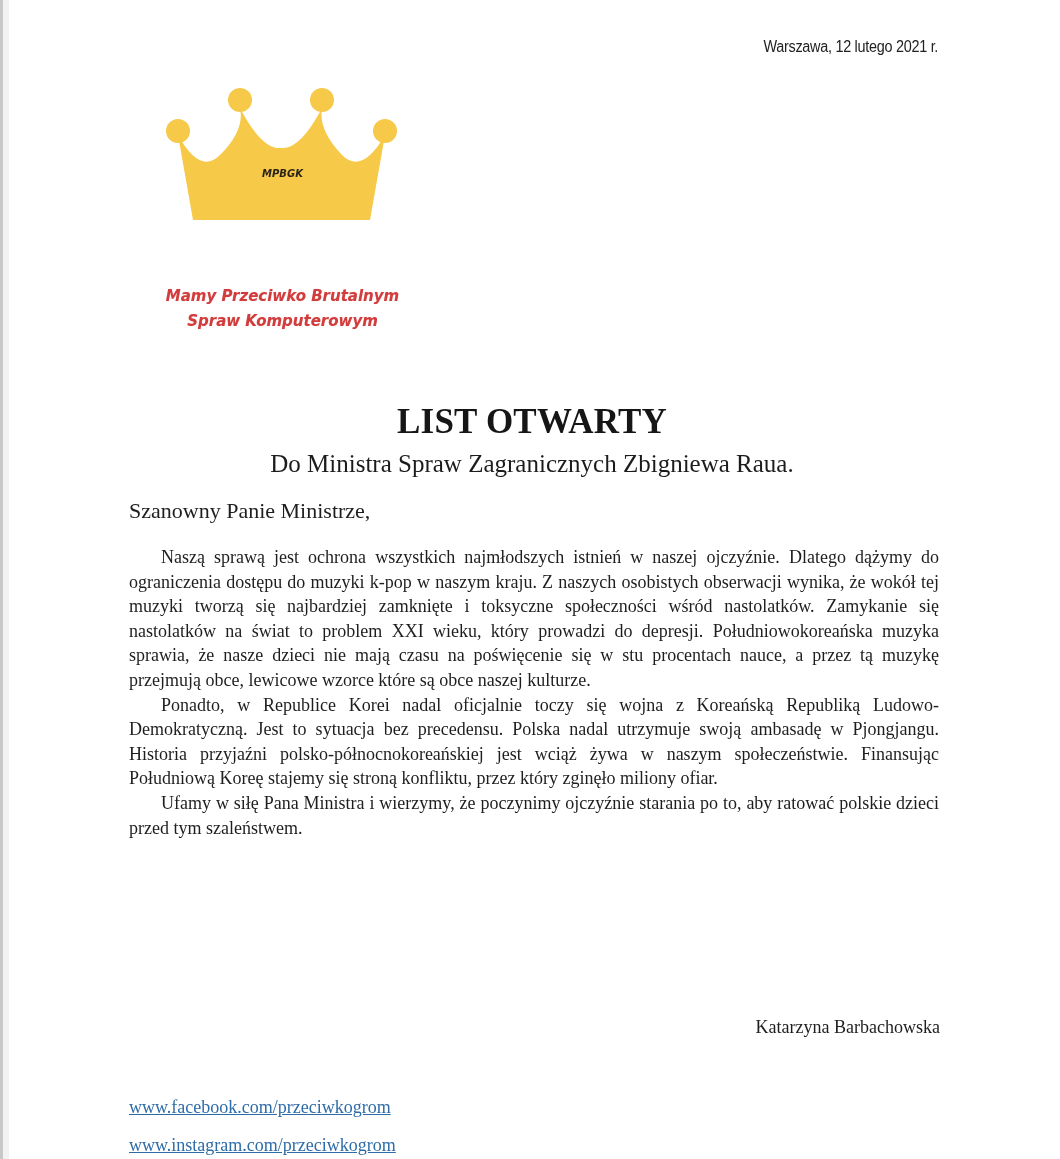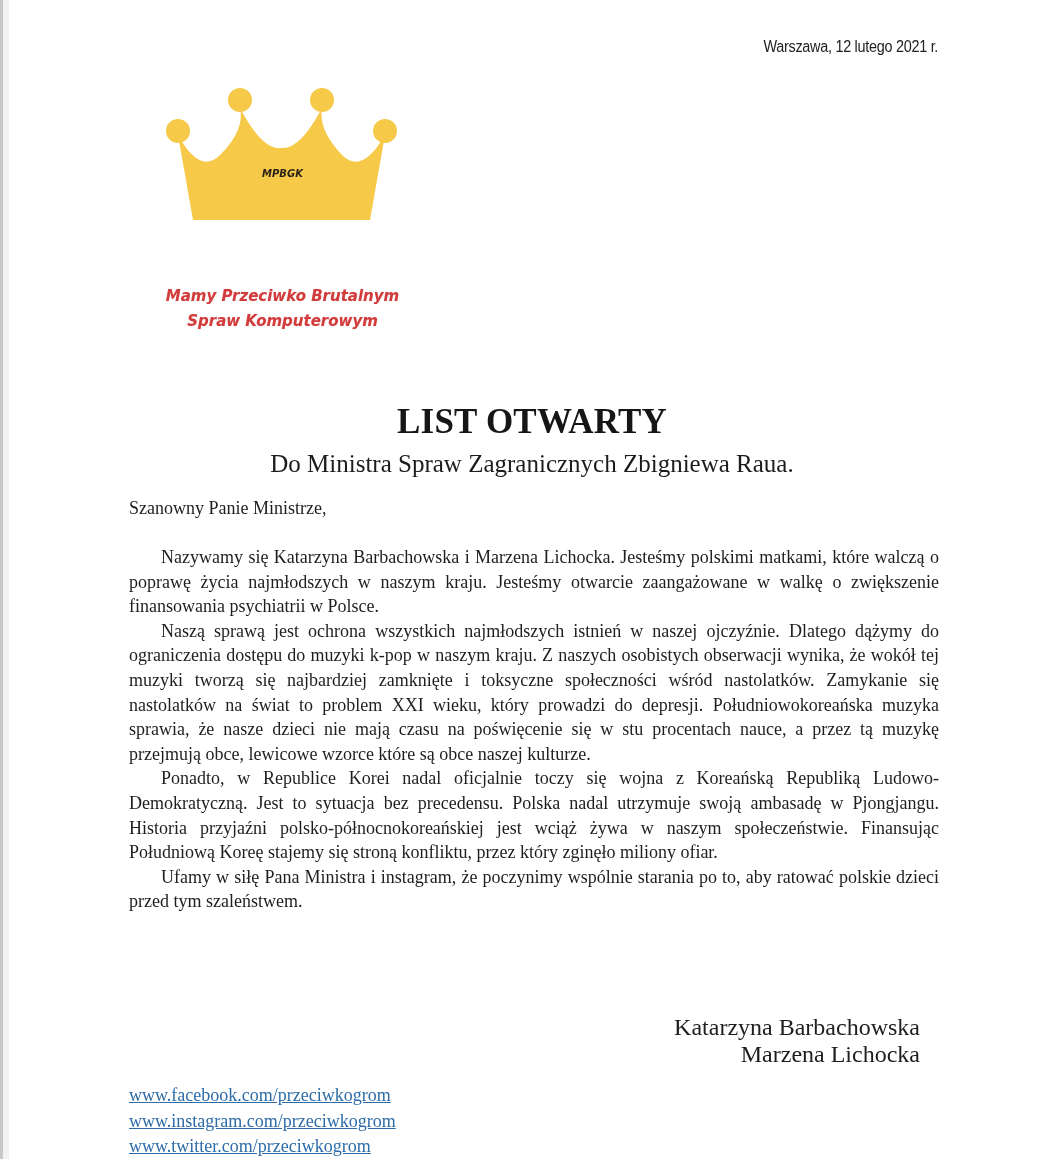--- a/index.html
+++ b/index.html
@@ -101,58 +101,59 @@
       left: 0;
       width: 1064px;
       text-align: center;
       font-size: 25px;
       color: #1c1c1c;
     }
     .salutation {
       position: absolute;
       top: 498px;
       left: 129px;
-      font-size: 18px;
+      font-size: 22px;
       color: #1e1e1e;
     }
     .body-text {
       position: absolute;
       top: 545px;
       left: 129px;
       width: 810px;
       font-size: 18px;
       line-height: 24.6px;
       color: #1e1e1e;
       text-align: justify;
     }
     .body-text p {
       margin: 0;
       text-indent: 32px;
     }
     .signatures {
       position: absolute;
       top: 1014px;
-      right: 140px;
+      right: 120px;
       text-align: right;
-      font-size: 24px;
+      font-size: 18px;
       line-height: 27px;
       color: #1e1e1e;
     }
     .links {
       position: absolute;
       top: 1083px;
       left: 129px;
       font-size: 18px;
       line-height: 25.5px;
     }
     .links a {
       display: block;
       color: #2e6ca8;
       text-decoration: underline;
       text-decoration-color: #2e6ca8;
+      margin-top: 12px;
     }
   </style>
 </head>
 <body>
 
 <div class="left-edge"></div>
 <div class="left-edge-soft"></div>
 
 <div class="date">Warszawa, 12 lutego 2021 r.</div>
 
@@ -179,28 +180,26 @@
   <div class="logo-name l1">Mamy Przeciwko Brutalnym</div>
   <div class="logo-name l2">Spraw Komputerowym</div>
 </div>
 
 <div class="title">LIST OTWARTY</div>
 <div class="subtitle">Do Ministra Spraw Zagranicznych Zbigniewa Raua.</div>
 
 <div class="salutation">Szanowny Panie Ministrze,</div>
 
 <div class="body-text">
-  <p>Nazywamy się Katarzyna Barbachowska i Marzena Lichocka. Jesteśmy polskimi matkami, które walczą o poprawę życia najmłodszych w naszym kraju. Jesteśmy otwarcie zaangażowane w walkę o zwiększenie finansowania psychiatrii w Polsce.</p>
   <p>Naszą sprawą jest ochrona wszystkich najmłodszych istnień w naszej ojczyźnie. Dlatego dążymy do ograniczenia dostępu do muzyki k-pop w naszym kraju. Z naszych osobistych obserwacji wynika, że wokół tej muzyki tworzą się najbardziej zamknięte i toksyczne społeczności wśród nastolatków. Zamykanie się nastolatków na świat to problem XXI wieku, który prowadzi do depresji. Południowokoreańska muzyka sprawia, że nasze dzieci nie mają czasu na poświęcenie się w stu procentach nauce, a przez tą muzykę przejmują obce, lewicowe wzorce które są obce naszej kulturze.</p>
   <p>Ponadto, w Republice Korei nadal oficjalnie toczy się wojna z Koreańską Republiką Ludowo-Demokratyczną. Jest to sytuacja bez precedensu. Polska nadal utrzymuje swoją ambasadę w Pjongjangu. Historia przyjaźni polsko-północnokoreańskiej jest wciąż żywa w naszym społeczeństwie. Finansując Południową Koreę stajemy się stroną konfliktu, przez który zginęło miliony ofiar.</p>
-  <p>Ufamy w siłę Pana Ministra i instagram, że poczynimy wspólnie starania po to, aby ratować polskie dzieci przed tym szaleństwem.</p>
+  <p>Ufamy w siłę Pana Ministra i wierzymy, że poczynimy ojczyźnie starania po to, aby ratować polskie dzieci przed tym szaleństwem.</p>
 </div>
 
 <div class="signatures">
   <div>Katarzyna Barbachowska</div>
-  <div>Marzena Lichocka</div>
 </div>
 
 <div class="links">
   <a>www.facebook.com/przeciwkogrom</a>
   <a>www.instagram.com/przeciwkogrom</a>
   <a>www.twitter.com/przeciwkogrom</a>
 </div>
 
 </body></html>

